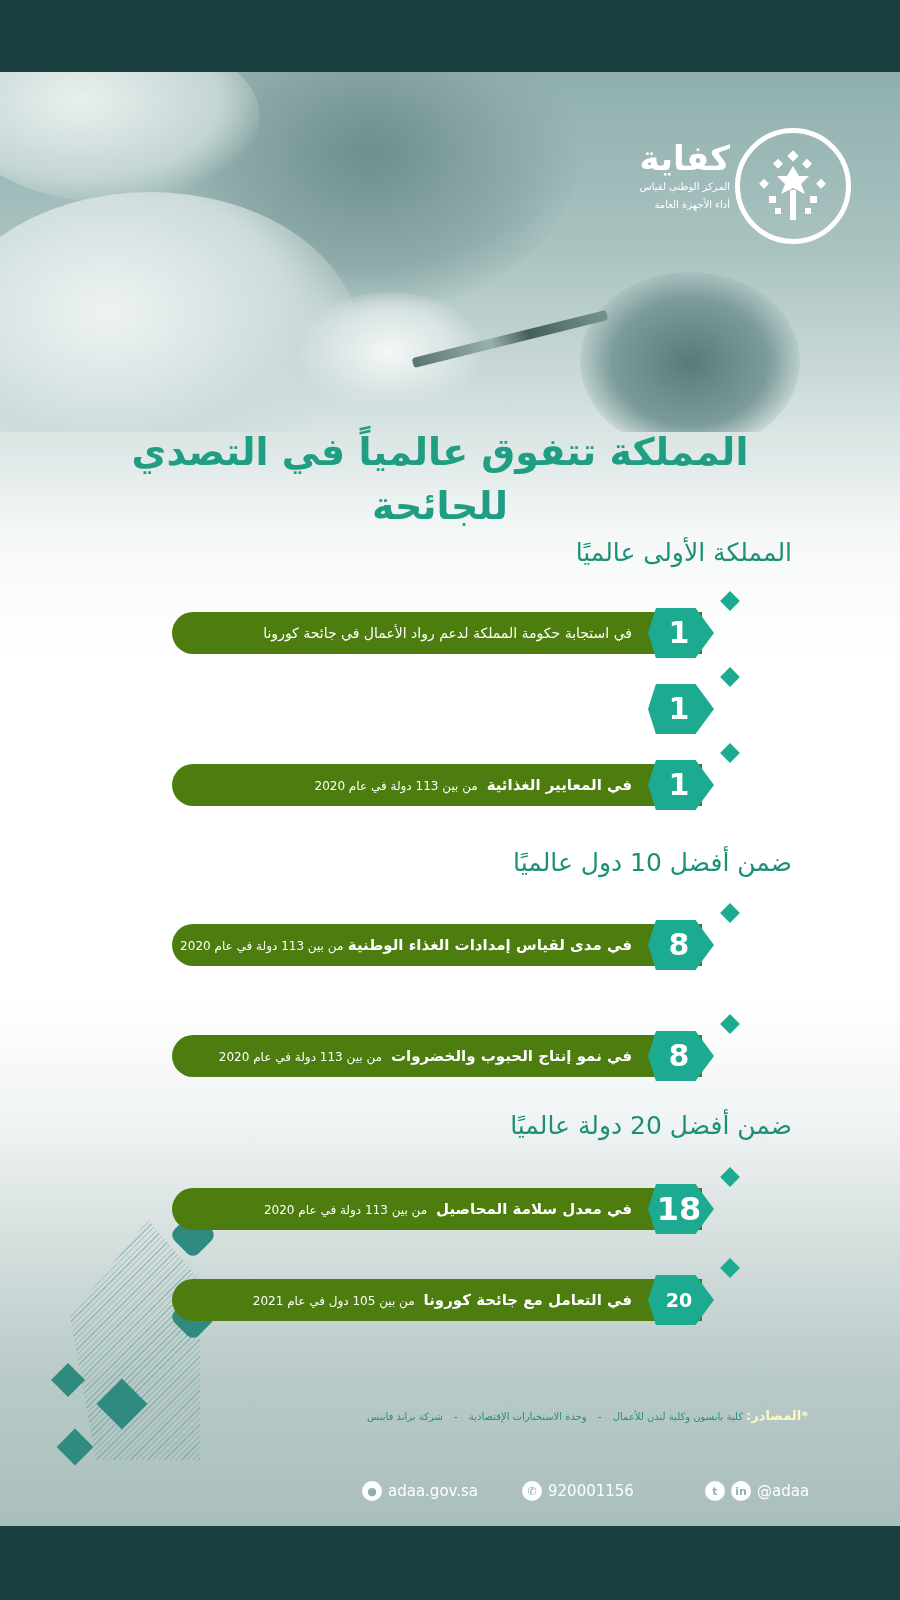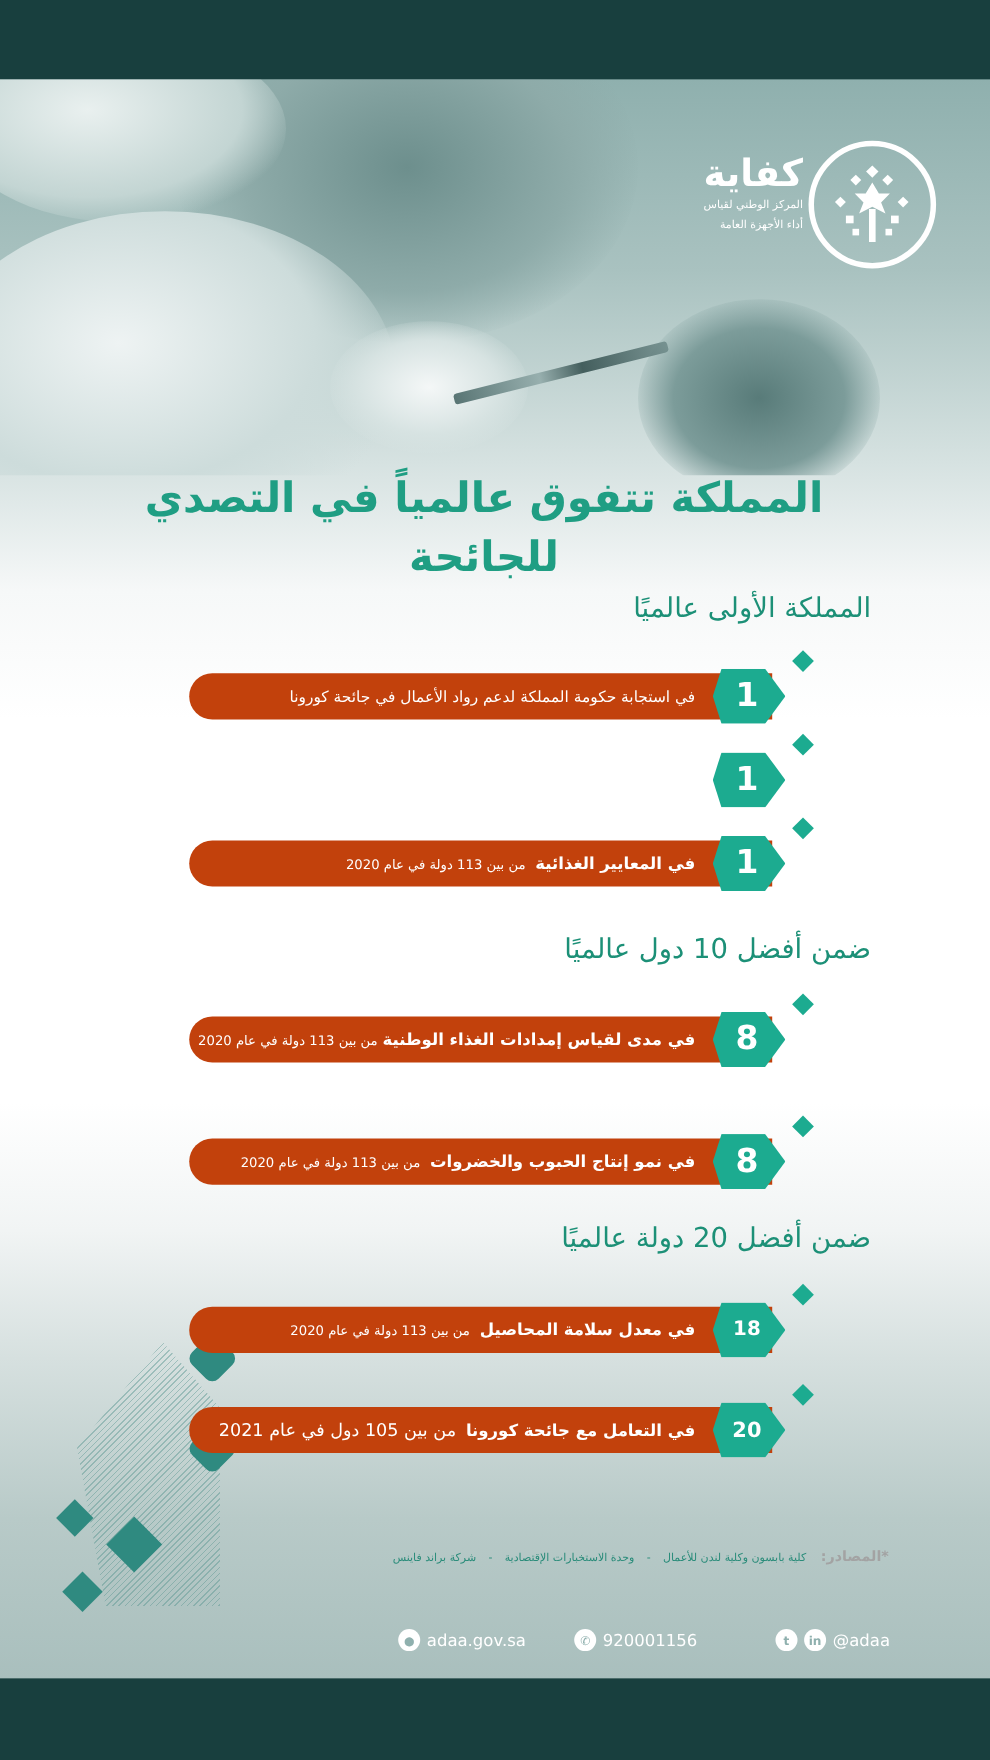--- a/index.html
+++ b/index.html
@@ -26,36 +26,36 @@
   .brand { position:absolute; right:170px; top:138px; text-align:right; color:#ffffff; direction:rtl; }
   .brand-name { font-family:"DejaVu Sans", sans-serif; font-weight:bold; font-size:34px; line-height:40px; }
   .brand-sub { font-size:10px; line-height:18px; }
 
   
   .main-title { position:absolute; right:100px; top:425px; width:720px; text-align:center; direction:rtl; color:#1f9e83; font-size:38px; font-weight:bold; line-height:54px; }
   .section-title { position:absolute; right:108px; text-align:right; direction:rtl; color:#1c9077; font-size:25px; line-height:36px; }
 
   
   .row { position:absolute; left:172px; width:600px; height:46px; }
-  .pill { position:absolute; left:0; top:4px; width:530px; height:42px; background:#c2410c; border-radius:22px 0 0 22px; }
+  .pill { position:absolute; left:0; top:4px; width:530px; height:42px; background:#4d7c0f; border-radius:22px 0 0 22px; }
   .pill .text { position:absolute; right:70px; top:0; height:42px; line-height:42px; color:#ffffff; font-size:14px; direction:rtl; white-space:nowrap; }
   .pill .text b { font-size:15px; }
   .badge { position:absolute; left:476px; top:0; width:66px; height:50px; }
   .badge .arrow { position:absolute; left:0; top:0; width:66px; height:50px; background:#1cab90; clip-path:polygon(12% 0,72% 0,100% 50%,72% 100%,12% 100%,0 50%); }
   .badge .num { position:absolute; left:4px; top:0; width:54px; height:50px; line-height:50px; text-align:center; color:#ffffff; font-size:30px; font-weight:bold; }
   .dot { position:absolute; left:551px; top:-14px; width:14px; height:14px; background:#1cab90; transform:rotate(45deg); }
 
   
   .tower { position:absolute; left:70px; top:1220px; width:130px; height:240px;
      background: repeating-linear-gradient(135deg, rgba(90,150,145,.45) 0 1px, rgba(255,255,255,0) 1px 4px);
      clip-path: polygon(0 40%, 60% 0, 100% 25%, 100% 100%, 20% 100%); }
   .deco { position:absolute; background:#2f8a80; transform:rotate(45deg); }
 
   .sources { position:absolute; right:92px; top:1408px; direction:rtl; color:#2a8c7a; font-size:10px; white-space:nowrap; }
-  .sources .lbl { color:#a3a3a3; font-size:13px; font-weight:bold; margin-left:10px; }
+  .sources .lbl { color:#fef9c3; font-size:13px; font-weight:bold; }
   .sources .sep { margin:0 8px; }
 
   .footer { position:absolute; left:360px; top:1478px; width:470px; height:30px; color:#ffffff; font-size:15px; }
   .fitem { position:absolute; top:0; height:26px; display:flex; align-items:center; gap:6px; }
   .ficon { width:20px; height:20px; border-radius:50%; background:#ffffff; color:#8fb0ae; font-size:11px; font-weight:bold; display:flex; align-items:center; justify-content:center; }
 </style>
 </head>
 <body>
 
 <div class="frame">
@@ -158,28 +158,28 @@
   <div class="deco" style="left:104px;top:1386px;width:36px;height:36px;"></div>
   <div class="deco" style="left:62px;top:1434px;width:26px;height:26px;"></div>
 
   <div class="row" style="top:1184px;">
     <div class="dot"></div>
     <div class="pill">
       <div class="text"><b>في معدل سلامة المحاصيل</b>&nbsp;&nbsp;<span style="font-size:12px">من بين 113 دولة في عام 2020</span></div>
     </div>
     <div class="badge">
         <div class="arrow"></div>
-        <div class="num" style="font-size:18px">18</div>
+        <div class="num" style="font-size:32px">18</div>
       </div>
   </div>
 
   <div class="row" style="top:1275px;">
     <div class="dot"></div>
     <div class="pill">
-      <div class="text"><b>في التعامل مع جائحة كورونا</b>&nbsp;&nbsp;<span style="font-size:16px">من بين 105 دول في عام 2021</span></div>
+      <div class="text"><b>في التعامل مع جائحة كورونا</b>&nbsp;&nbsp;<span style="font-size:12px">من بين 105 دول في عام 2021</span></div>
     </div>
     <div class="badge">
         <div class="arrow"></div>
         <div class="num" style="font-size:19px">20</div>
       </div>
   </div>
 
   <div class="sources">
     <span class="lbl">*المصادر:</span>
     <span>كلية بابسون وكلية لندن للأعمال</span>

